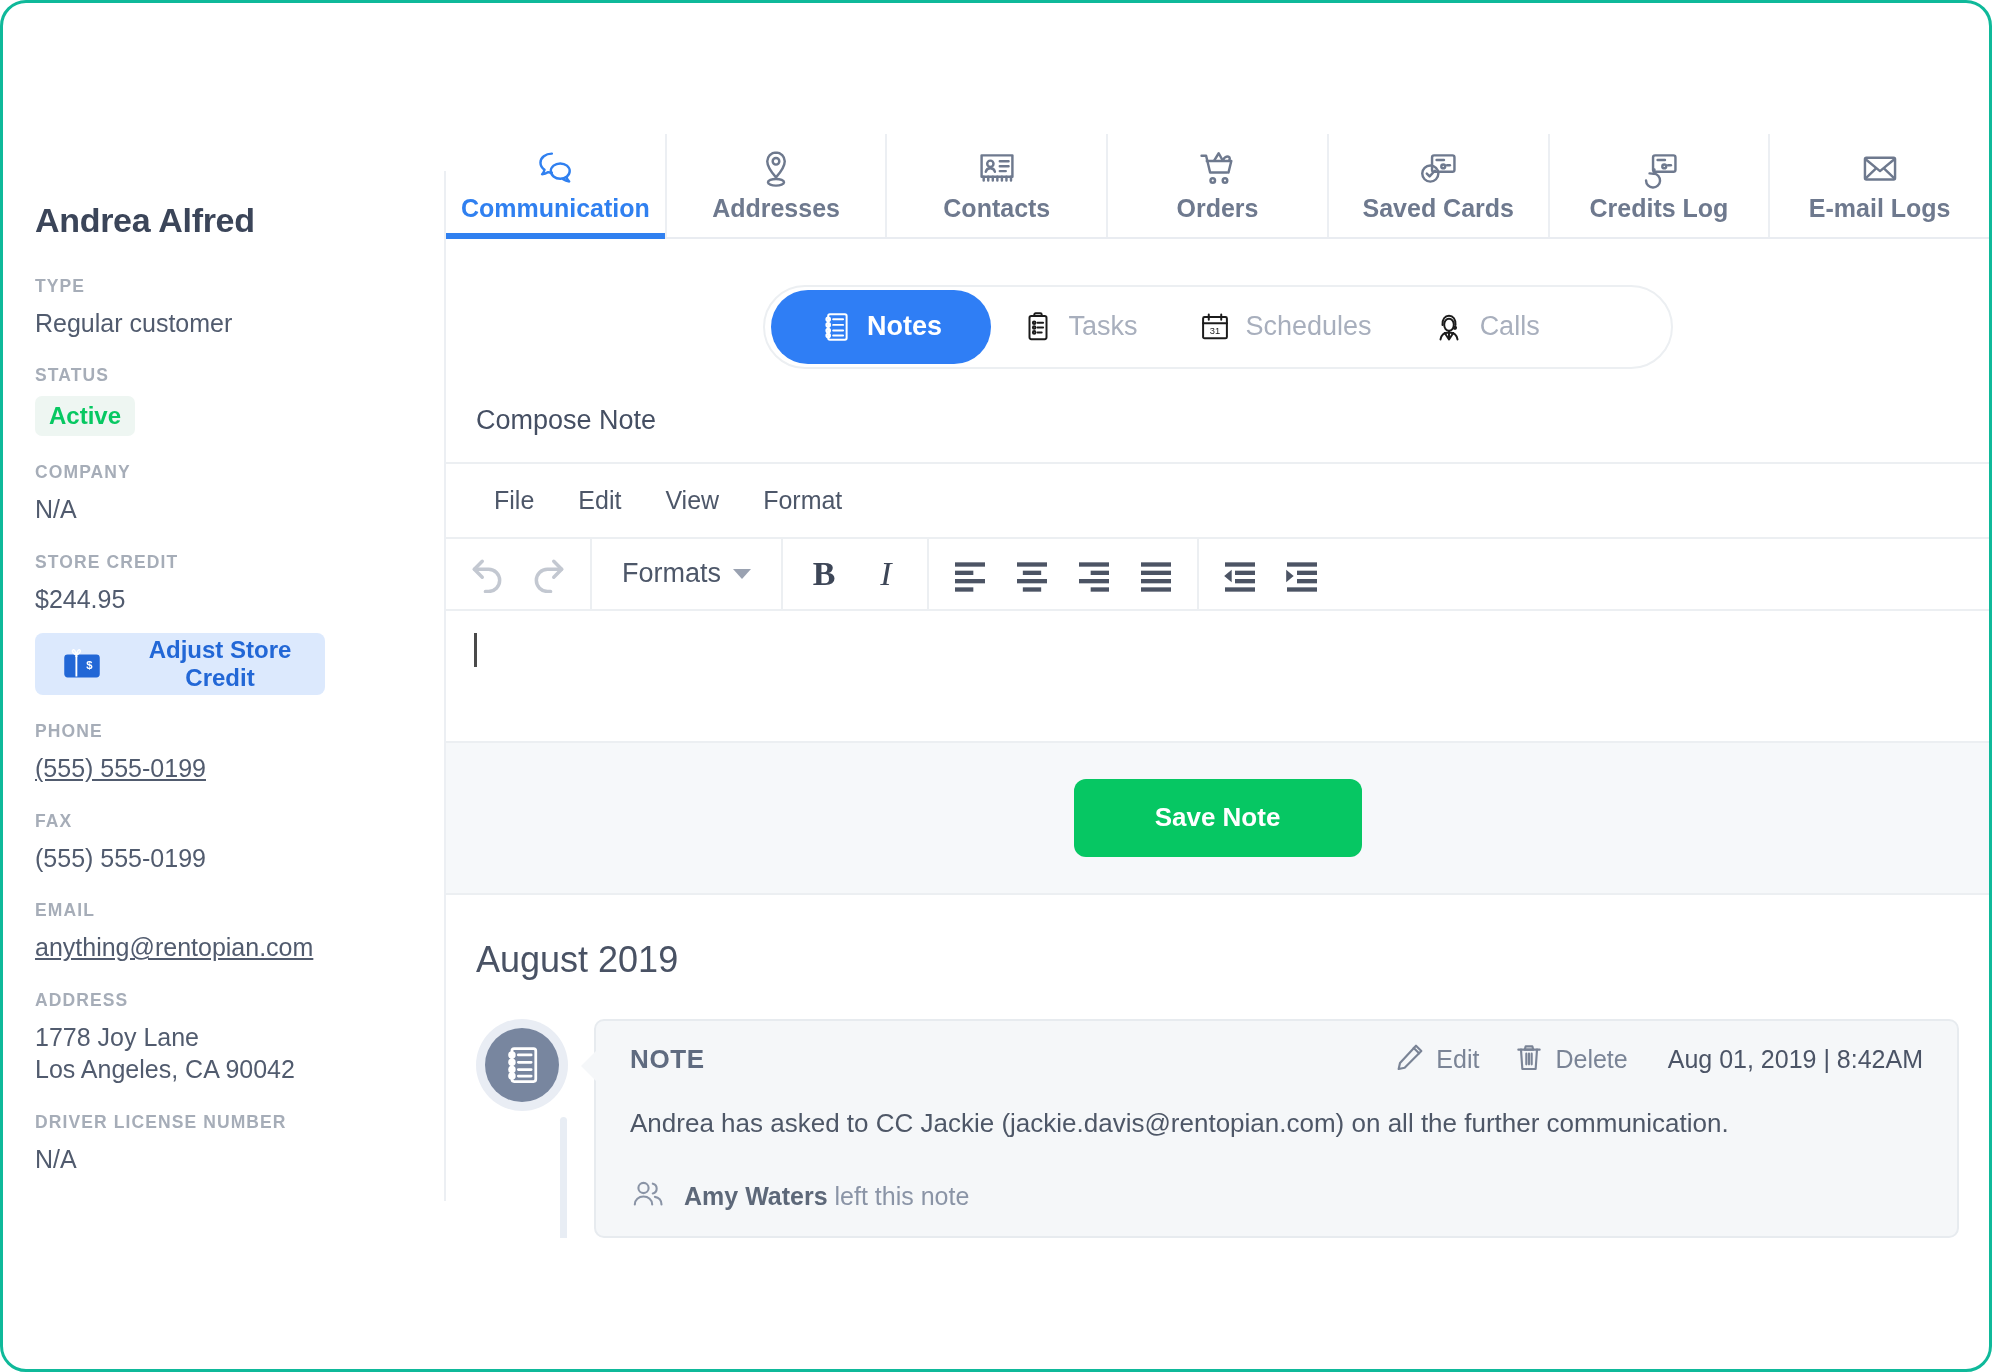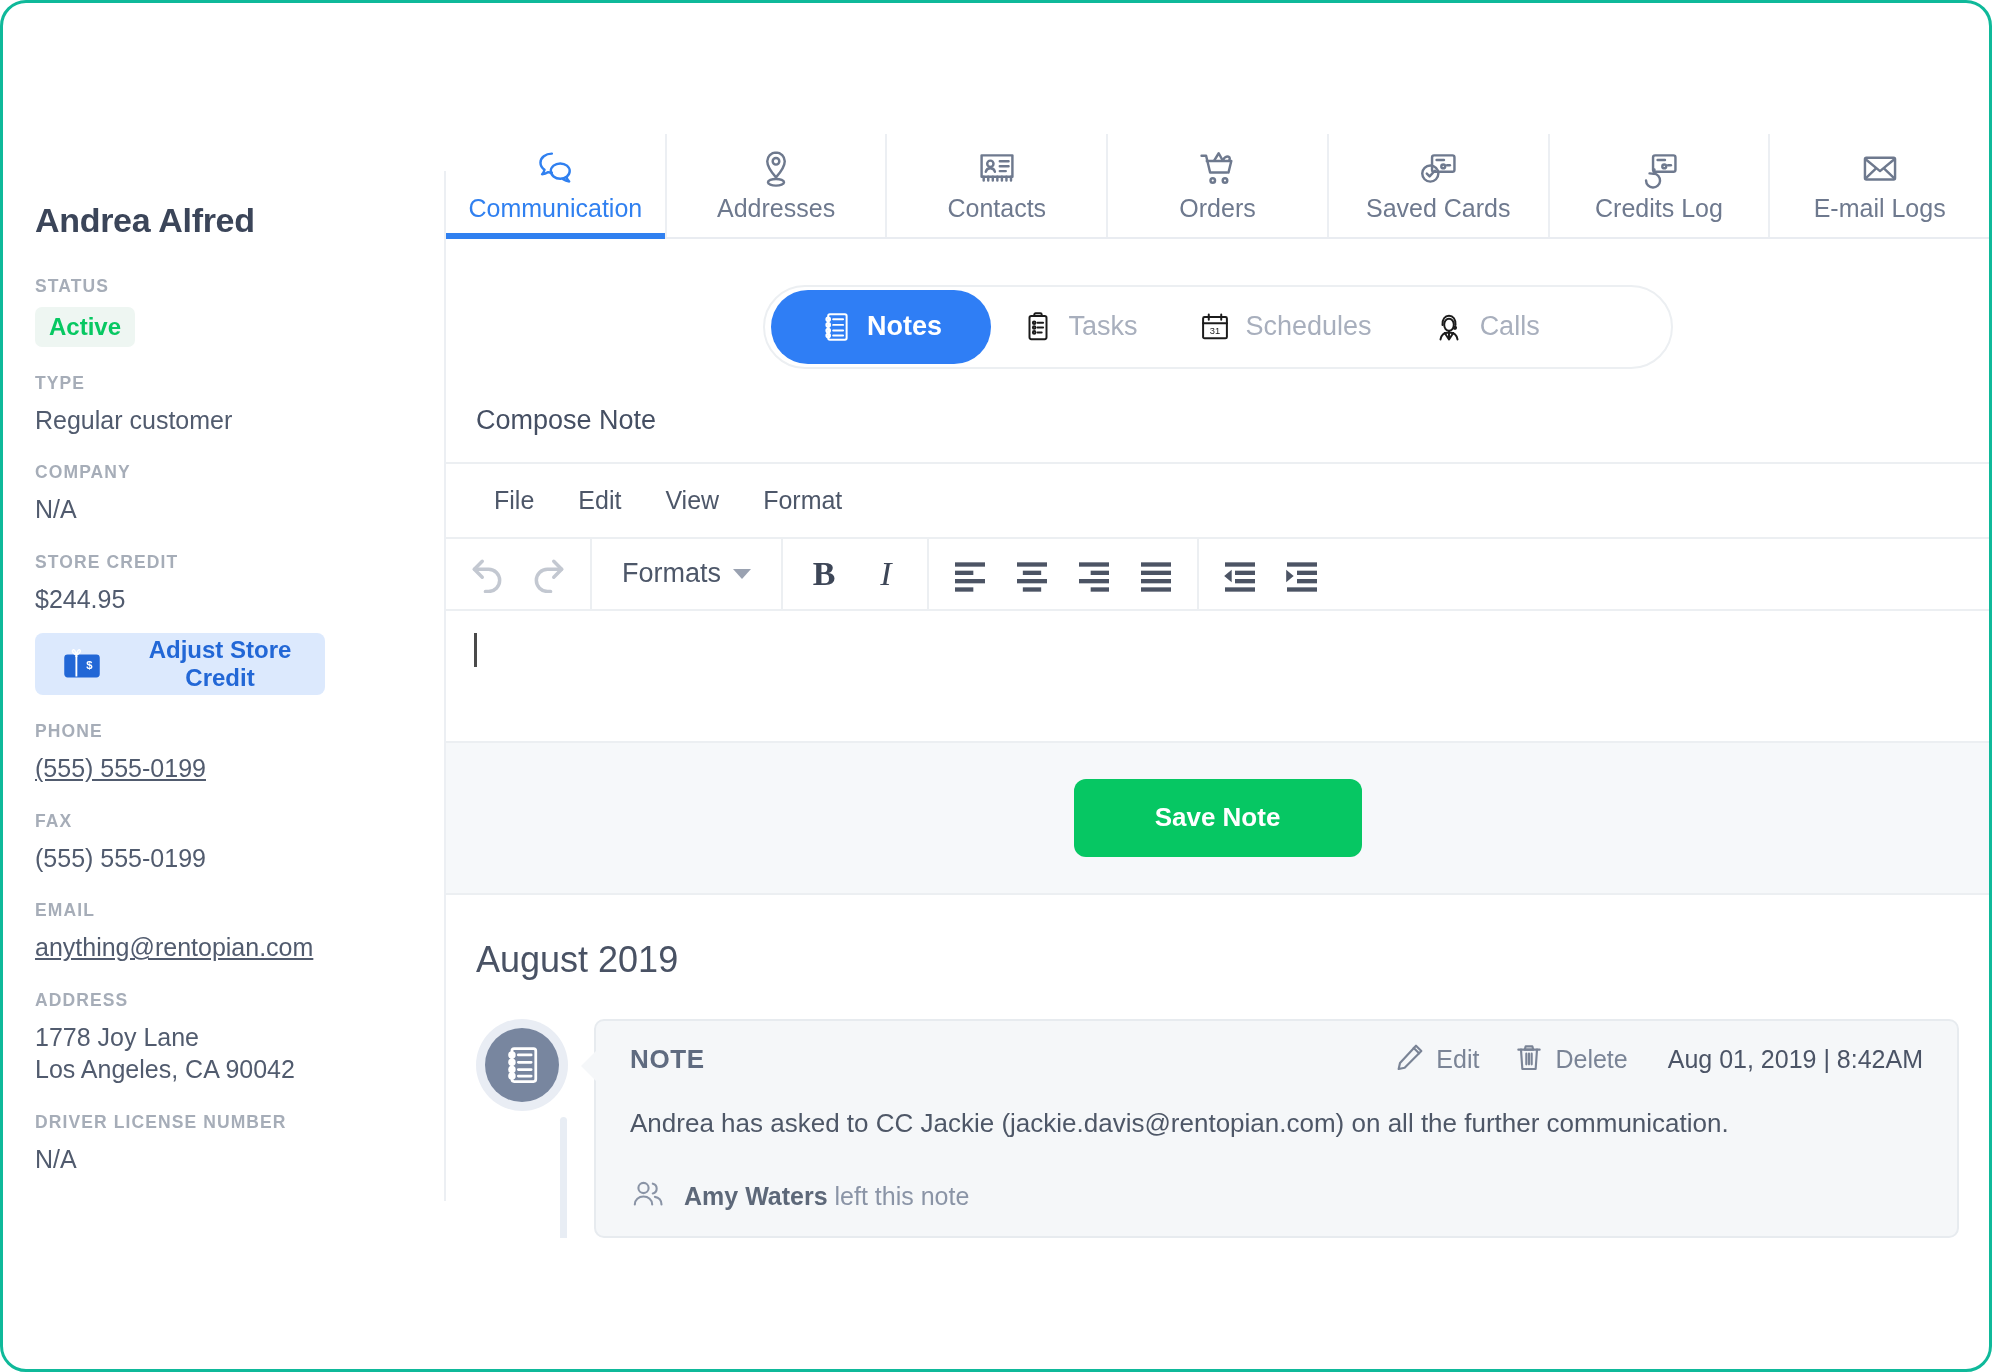--- a/index.html
+++ b/index.html
@@ -101,20 +101,21 @@
     position: relative;
     background: #fff;
   }
   .tab:last-child { border-right: none; }
   .tab .ticon { height: 46px; display: flex; align-items: center; justify-content: center; }
   .tab .tlabel {
     font-size: 25px;
     color: #6e798e;
     margin-top: 2px;
     white-space: nowrap;
+    font-weight: bold;
   }
   .tab.active .tlabel { color: #3080f0; }
   .tab.active::after {
     content: "";
     position: absolute;
     left: 0; right: 0; bottom: -2px;
     height: 6px;
     background: #3080f0;
   }
 
@@ -281,25 +282,25 @@
   #note-author b { color: #5d6879; }
 </style>
 </head>
 <body>
 
 <div id="frame">
 
   <aside id="sidebar">
     <div class="cust-name">Andrea Alfred</div>
     <div id="sidebar-fields">
-        <div class="fld"><div class="fld-label">STATUS</div><span class="badge-active">Active</span></div>
         <div class="fld">
           <div class="fld-label">TYPE</div>
           <div class="fld-value" style="white-space: pre-line;">Regular customer</div>
         </div>
+        <div class="fld"><div class="fld-label">STATUS</div><span class="badge-active">Active</span></div>
         <div class="fld">
           <div class="fld-label">COMPANY</div>
           <div class="fld-value" style="white-space: pre-line;">N/A</div>
         </div>
         <div class="fld" style="margin-bottom: 0px;">
           <div class="fld-label">STORE CREDIT</div>
           <div class="fld-value" style="white-space: pre-line;">$244.95</div>
         </div>
         <button id="adjust-credit" style="margin-bottom: 26px;">
           <span style="display: flex;">

